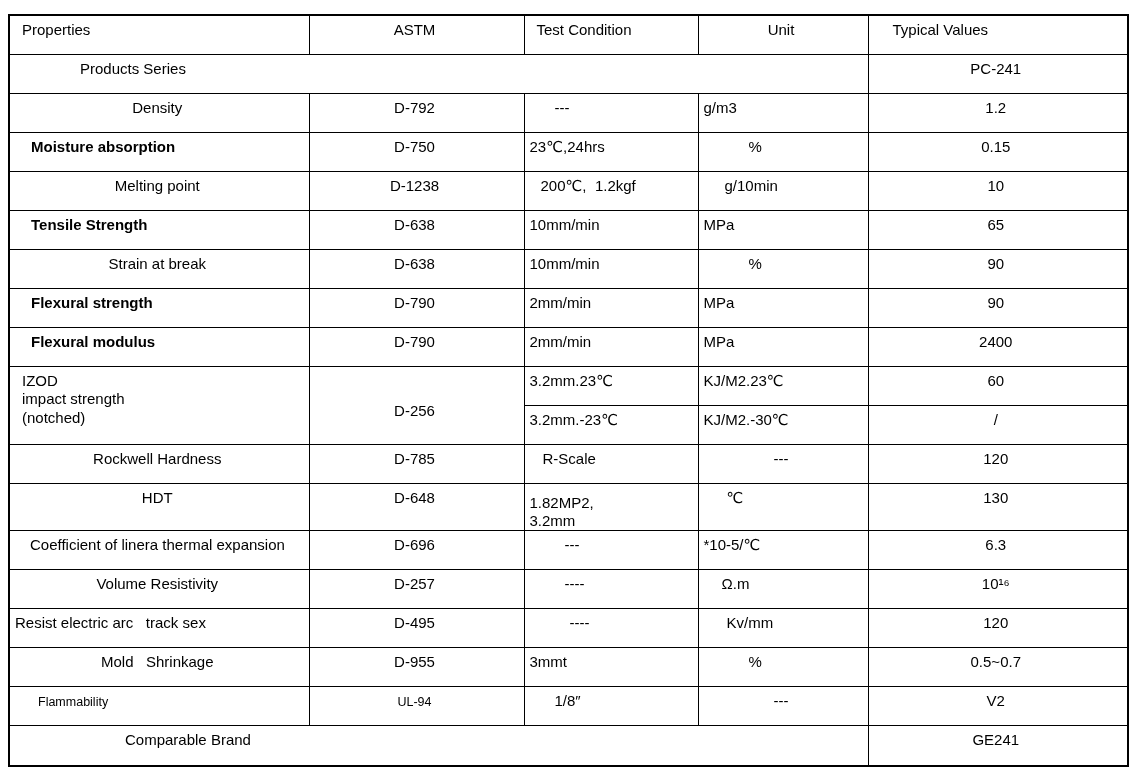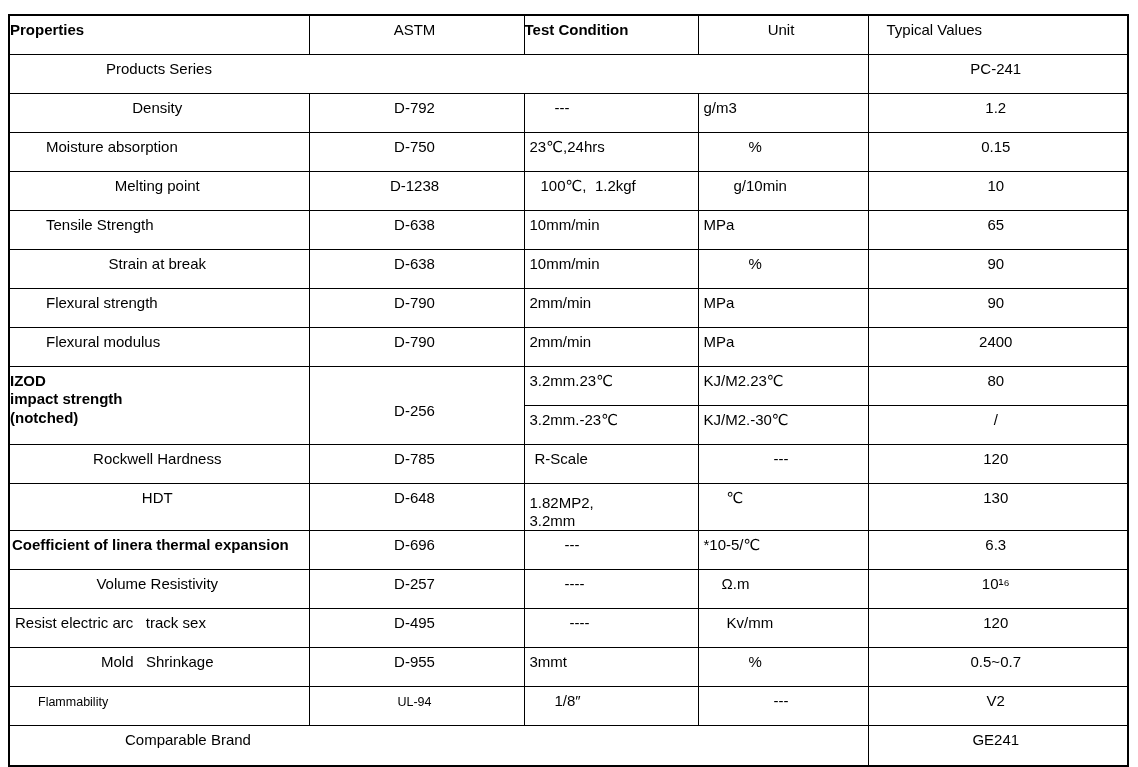--- a/index.html
+++ b/index.html
@@ -23,35 +23,35 @@
     font-size: 15px;
     line-height: 1.25;
     height: 39px;
     white-space: pre-wrap;
     overflow: hidden;
   }
   tr { height: 39px; }
   tr.tall { height: 41px; }
   .ac  { text-align: center; padding-left: 0; }
   .vm  { vertical-align: middle; padding-top: 12px; }
-  .i8  { padding-left: 0; font-weight: bold; }
-  .i10 { padding-left: 10px; }
-  .i14 { padding-left: 2px; font-weight: bold; }
+  .i8  { padding-left: 12px; }
+  .i10 { padding-left: 18px; }
+  .i14 { padding-left: 20px; }
   .i16 { padding-left: 16px; }
-  .i18 { padding-left: 18px; }
-  .i22 { padding-left: 36px; }
+  .i18 { padding-left: 24px; }
+  .i22 { padding-left: 21px; font-weight: bold; }
   .i28 { padding-left: 28px; }
   .i30 { padding-left: 30px; }
   .i33 { padding-left: 23px; }
-  .i35 { padding-left: 35px; }
+  .i35 { padding-left: 26px; }
   .i40 { padding-left: 40px; }
   .i45 { padding-left: 45px; }
   .i50 { padding-left: 50px; }
   .i115 { padding-left: 115px; }
-  .i158 { padding-left: 96px; }
+  .i158 { padding-left: 70px; }
   .sm { font-size: 12.5px; padding-top: 8px; }
   .tight { line-height: 1.2; padding-top: 10px; }
 </style>
 </head>
 <body>
 
 <div class="page">
   <table class="props">
     <colgroup>
       <col style="width:300px">
@@ -87,21 +87,21 @@
       <td class="i22">Moisture absorption</td>
       <td class="ac">D-750</td>
       <td>23℃,24hrs</td>
       <td class="i50">%</td>
       <td class="ac">0.15</td>
     </tr>
 
     <tr>
       <td class="ac">Melting point</td>
       <td class="ac">D-1238</td>
-      <td class="i16">100℃,  1.2kgf</td>
+      <td class="i16">200℃,  1.2kgf</td>
       <td class="i35">g/10min</td>
       <td class="ac">10</td>
     </tr>
 
     <tr>
       <td class="i22">Tensile Strength</td>
       <td class="ac">D-638</td>
       <td>10mm/min</td>
       <td>MPa</td>
       <td class="ac">65</td>
@@ -131,21 +131,21 @@
       <td class="ac">2400</td>
     </tr>
 
     <tr>
       <td rowspan="2" class="i8">IZOD
 impact strength
 (notched)</td>
       <td rowspan="2" class="ac vm">D-256</td>
       <td>3.2mm.23℃</td>
       <td>KJ/M2.23℃</td>
-      <td class="ac">80</td>
+      <td class="ac">60</td>
     </tr>
 
     <tr>
       <td>3.2mm.-23℃</td>
       <td>KJ/M2.-30℃</td>
       <td class="ac">/</td>
     </tr>
 
     <tr>
       <td class="ac">Rockwell Hardness</td>

